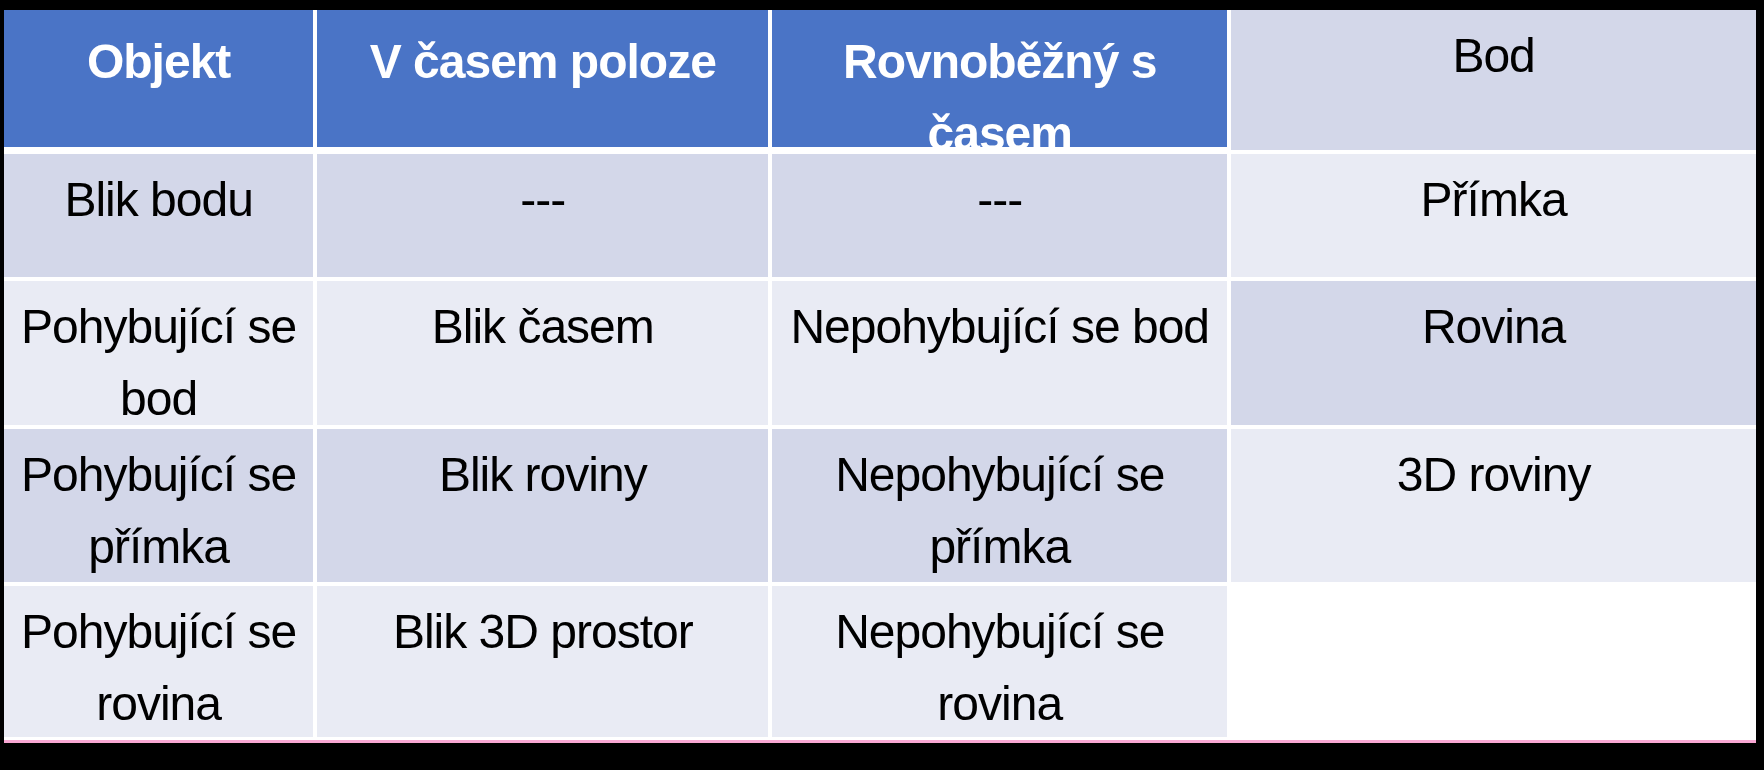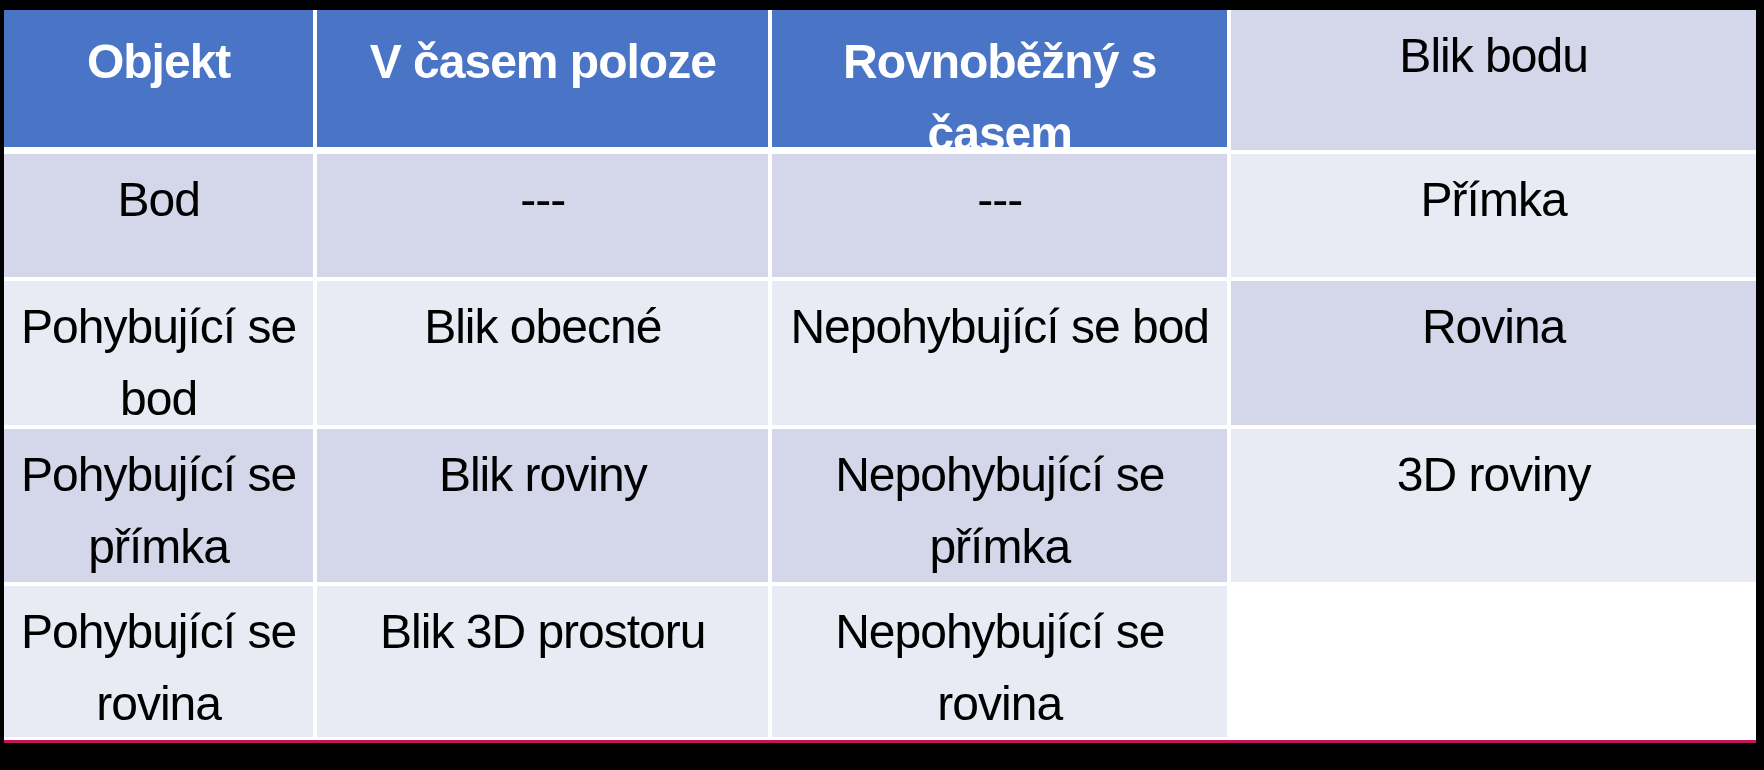--- a/index.html
+++ b/index.html
@@ -16,21 +16,21 @@
     width: 1764px;
     height: 770px;
     background: #000000;
   }
   .table-wrap {
     position: absolute;
     left: 4px;
     top: 10px;
     width: 1752px;
     height: 733px;
-    background: #be185d;       
+    background: #f9a8d4;       
     padding-bottom: 3px;
     box-sizing: border-box;
   }
   .grid {
     display: grid;
     width: 100%;
     height: 100%;
     grid-template-columns: 310fr 452fr 456fr 526fr;
     grid-template-rows: 140px 123px 144px 153px 151px;
     gap: 4px;
@@ -61,39 +61,39 @@
 <body>
 
 <div class="page">
   <div class="table-wrap">
     <div class="grid">
 
       <div class="cell th">Objekt</div>
       <div class="cell th">V časem poloze</div>
       <div class="cell th">Rovnoběžný s časem</div>
 
+      <div class="cell band-dark">Bod</div>
       <div class="cell band-dark">Blik bodu</div>
-      <div class="cell band-dark">Bod</div>
       <div class="cell band-dark">---</div>
       <div class="cell band-dark">---</div>
 
       <div class="cell band-light">Přímka</div>
       <div class="cell band-light">Pohybující se bod</div>
-      <div class="cell band-light">Blik obecné</div>
+      <div class="cell band-light">Blik časem</div>
       <div class="cell band-light">Nepohybující se bod</div>
 
       <div class="cell band-dark">Rovina</div>
       <div class="cell band-dark">Pohybující se
 přímka</div>
       <div class="cell band-dark">Blik roviny</div>
       <div class="cell band-dark">Nepohybující se
 přímka</div>
 
       <div class="cell band-light">3D roviny</div>
       <div class="cell band-light">Pohybující se
 rovina</div>
-      <div class="cell band-light">Blik 3D prostoru</div>
+      <div class="cell band-light">Blik 3D prostor</div>
       <div class="cell band-light">Nepohybující se
 rovina</div>
 
     </div>
   </div>
 </div>
 
 </body></html>

